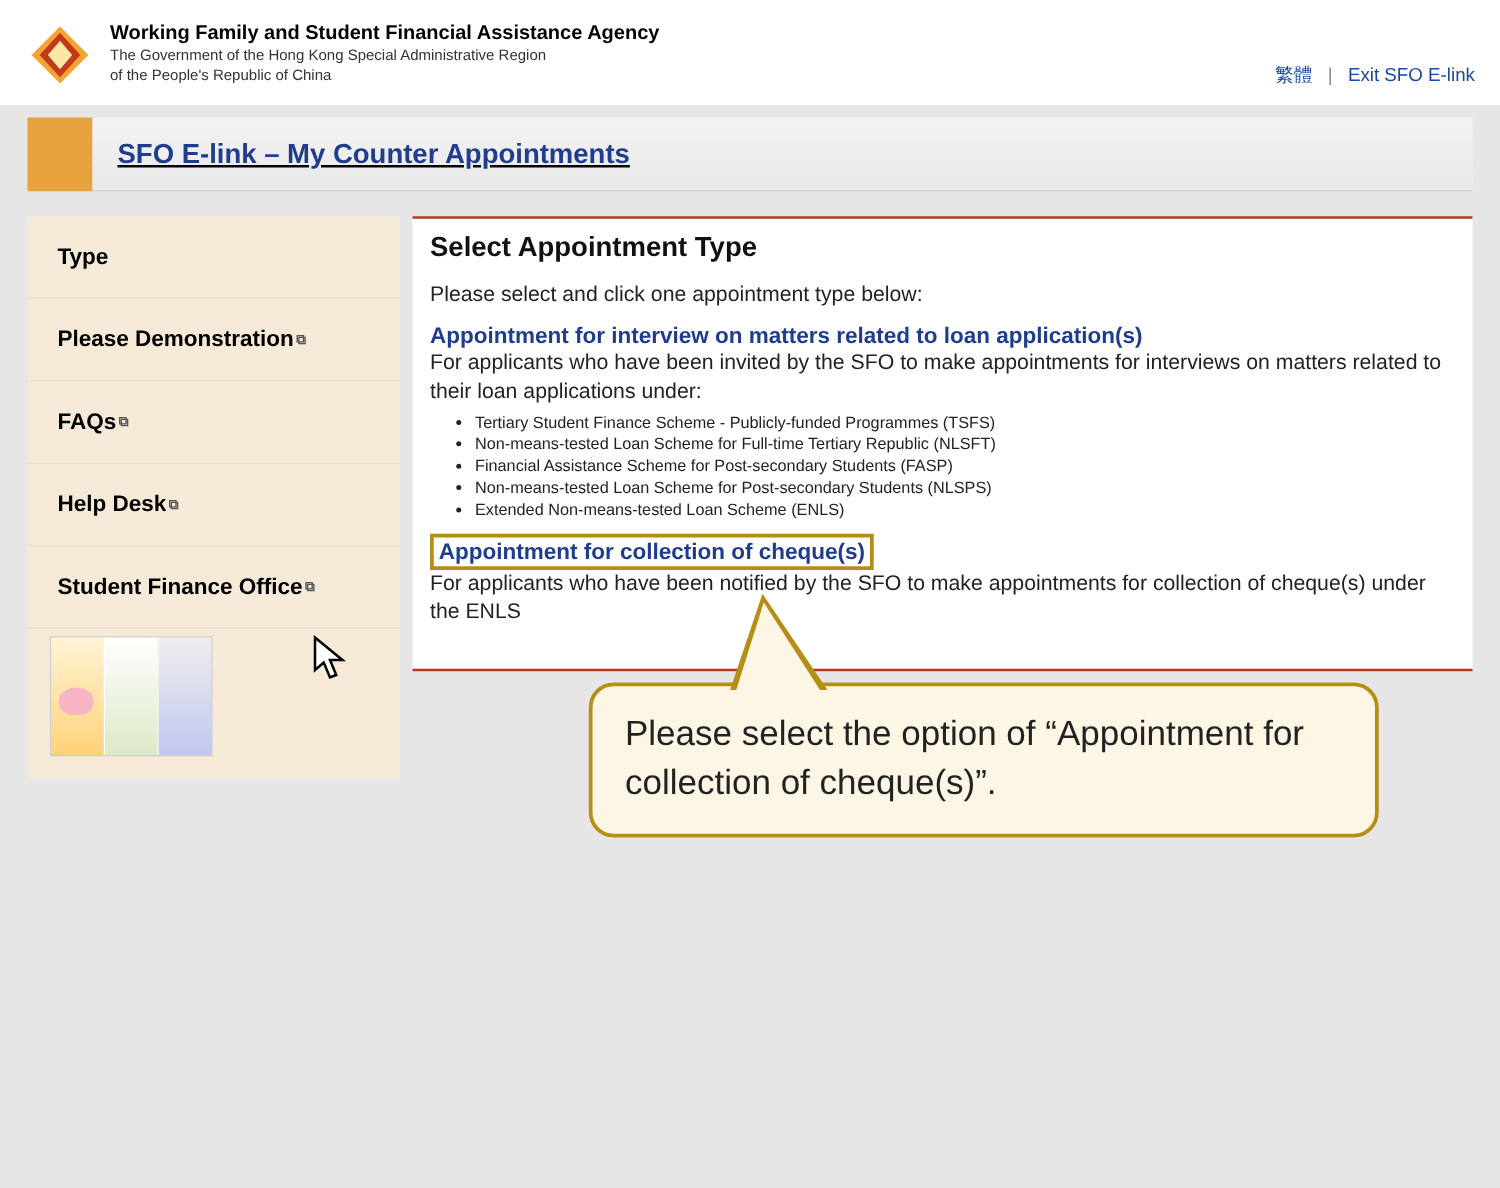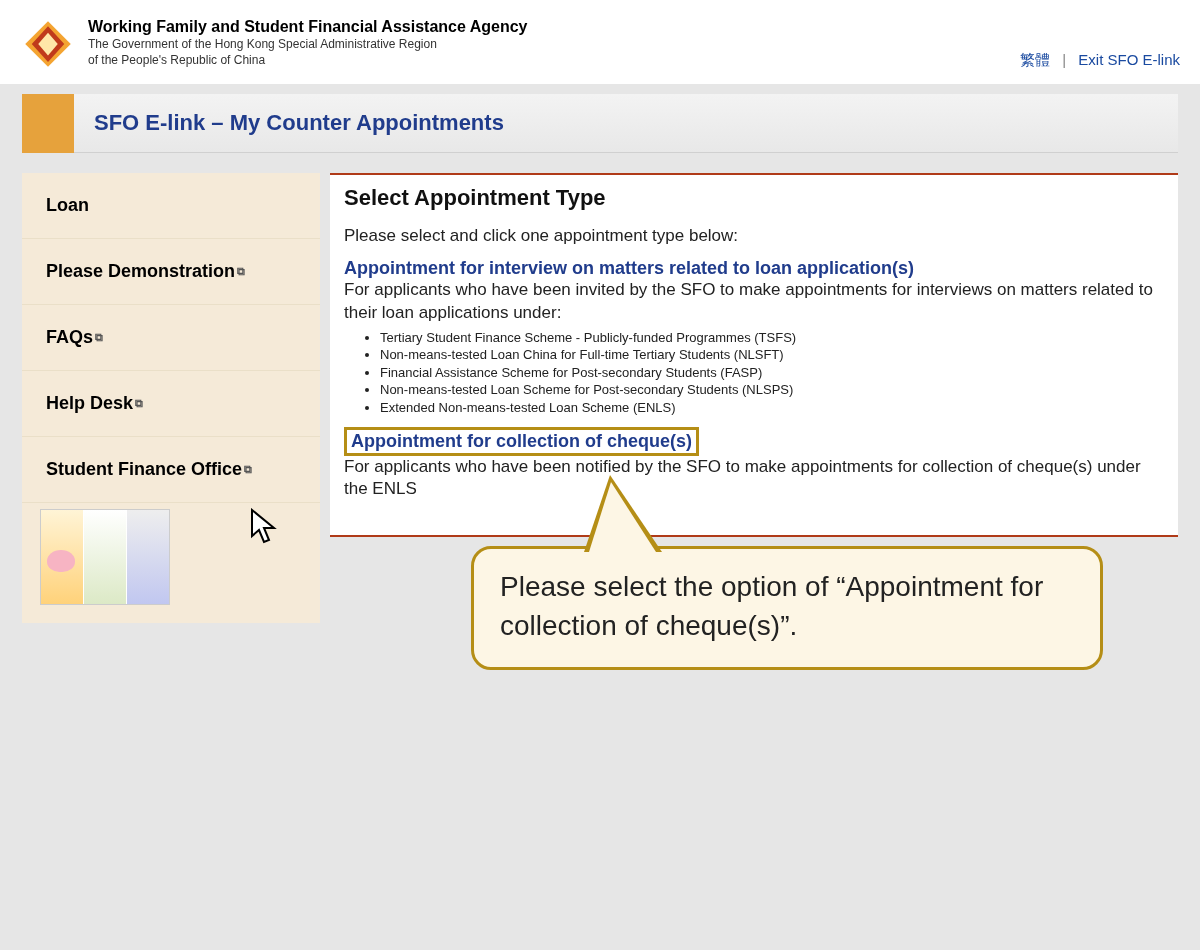--- a/index.html
+++ b/index.html
@@ -10,21 +10,21 @@
   .logo { width: 52px; height: 52px; }
   .titles { }
   .title-main { font-size: 16px; font-weight: bold; color: #000; }
   .title-sub1, .title-sub2 { font-size: 12px; color: #333; line-height: 1.35; }
   .header-links { margin-top: 26px; font-size: 15px; color: #666; }
   .header-links a { color: #1a4aa0; text-decoration: none; }
   .header-links .sep { margin: 0 8px; color: #888; }
 
   .page-title-row { margin: 10px 22px 0 22px; display: flex; align-items: stretch; }
   .orange-square { width: 52px; background: #e6a23c; }
-  .page-title-box { flex: 1; background: linear-gradient(to bottom, #f3f3f3, #e8e8e8); border-bottom: 1px solid #d0d0d0; display: flex; align-items: center; padding: 16px 20px; }
+  .page-title-box { flex: 1; background: linear-gradient(to bottom, #f3f3f3, #e8e8e8); border-bottom: 1px solid #d0d0d0; display: flex; align-items: center; padding: 16px 20px; text-decoration: underline; }
   .page-title-text { font-size: 22px; font-weight: bold; color: #203c8c; }
 
   .body-row { display: flex; gap: 10px; margin: 20px 22px 0 22px; align-items: flex-start; }
 
   .sidebar { width: 298px; background: #f5ead8; }
   .side-item { display: flex; align-items: center; padding: 22px 24px; font-size: 18px; font-weight: bold; color: #000; border-bottom: 1px solid #eadfc8; cursor: pointer; position: relative; }
   .side-item.active { background: #fff; }
   .side-item.active::before { content: ""; position: absolute; left: 0; top: 0; bottom: 0; width: 6px; background: #b03a18; }
   .ext-icon { font-size: 11px; margin-left: 2px; vertical-align: super; color: #555; }
   .sidebar-image { padding: 6px 18px 18px 18px; }
@@ -95,21 +95,21 @@
   <div class="orange-square"></div>
   <div class="page-title-box">
     <span class="page-title-text">SFO E-link – My Counter Appointments</span>
   </div>
 </div>
 
 <div class="body-row">
 
   <div class="sidebar">
     <div class="side-item">
-      <span>Loan</span>
+      <span>Type</span>
     </div>
     <div class="side-item">
       <span>Please Demonstration</span>
         <span class="ext-icon">⧉</span>
     </div>
     <div class="side-item">
       <span>FAQs</span>
         <span class="ext-icon">⧉</span>
     </div>
     <div class="side-item">
@@ -132,21 +132,21 @@
   </div>
 
   <div class="main-panel">
     <h2>Select Appointment Type</h2>
     <p>Please select and click one appointment type below:</p>
 
     <a class="appt-link">Appointment for interview on matters related to loan application(s)</a>
     <p>For applicants who have been invited by the SFO to make appointments for interviews on matters related to their loan applications under:</p>
     <ul class="bullets">
       <li>Tertiary Student Finance Scheme - Publicly-funded Programmes (TSFS)</li>
-      <li>Non-means-tested Loan China for Full-time Tertiary Students (NLSFT)</li>
+      <li>Non-means-tested Loan Scheme for Full-time Tertiary Republic (NLSFT)</li>
       <li>Financial Assistance Scheme for Post-secondary Students (FASP)</li>
       <li>Non-means-tested Loan Scheme for Post-secondary Students (NLSPS)</li>
       <li>Extended Non-means-tested Loan Scheme (ENLS)</li>
     </ul>
 
     <span class="highlight-box">
       <a class="appt-link">Appointment for collection of cheque(s)</a>
     </span>
     <p>For applicants who have been notified by the SFO to make appointments for collection of cheque(s) under the ENLS</p>
   </div>

